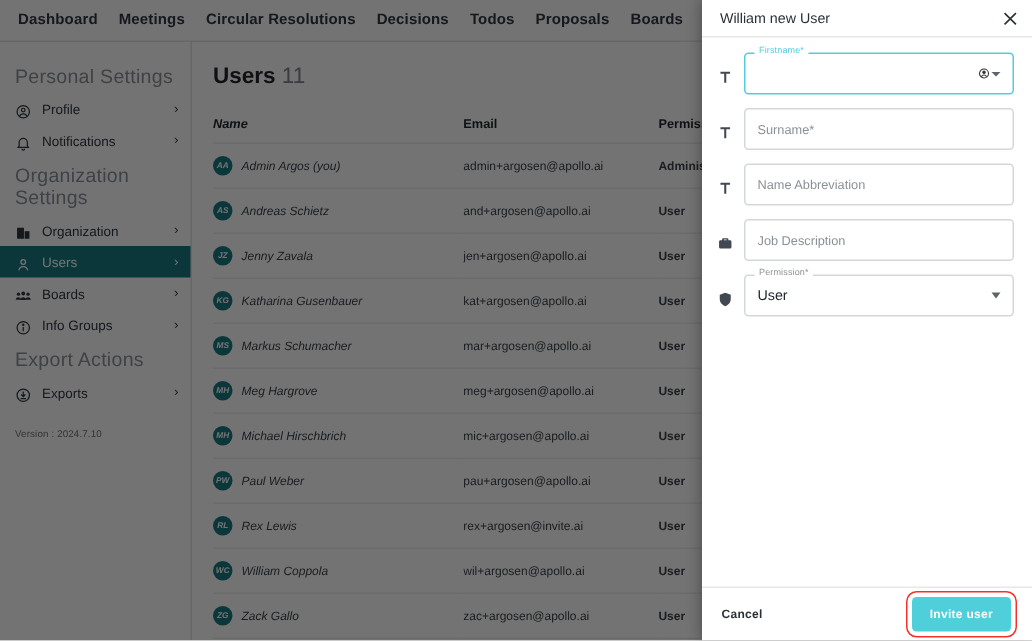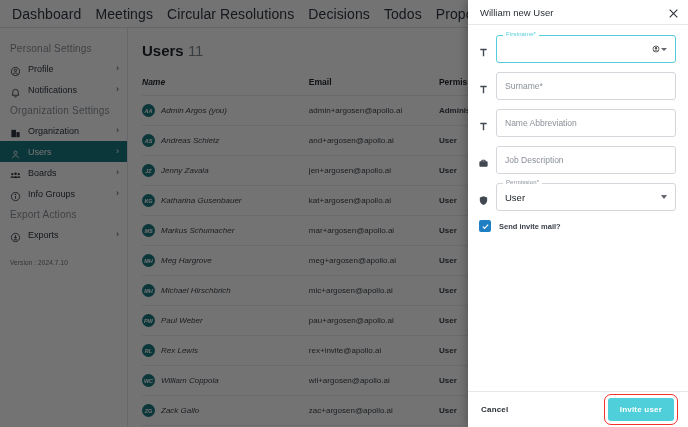--- a/index.html
+++ b/index.html
@@ -13,33 +13,33 @@
 
   
   #app { position: absolute; inset: 0; background: #ffffff; }
 
   .topnav {
     height: 28px; border-bottom: 1px solid #e3e5e8;
     display: flex; align-items: center; gap: 14px;
     padding-left: 12px; background: #ffffff;
   }
   .topnav .nav-item {
-    font-size: 14px; color: #2f3640; font-weight: 400;
+    font-size: 10px; color: #2f3640; font-weight: 700;
     white-space: nowrap; letter-spacing: .1px;
   }
 
   .body-row { display: flex; height: 399px; }
 
   
   .sidebar {
     width: 128px; border-right: 1px solid #e3e5e8;
     padding-top: 10px; background: #ffffff; flex: 0 0 128px;
   }
   .side-group-label {
-    font-size: 10px; color: #8b9199; padding: 5px 0 4px 10px; letter-spacing: .2px;
+    font-size: 13px; color: #8b9199; padding: 5px 0 4px 10px; letter-spacing: .2px;
   }
   .side-item {
     display: flex; align-items: center; height: 21px;
     padding: 0 8px 0 10px; gap: 7px; color: #2f3640;
   }
   .side-item .s-ico { width: 11px; height: 11px; flex: 0 0 11px; color: #2f3640; display:block; }
   .side-item .s-label { font-size: 9px; flex: 1; white-space: nowrap; }
   .side-item .s-chev { font-size: 9px; color: #3a4049; line-height: 1; }
   .side-item.active { background: #1a7a82; color: #ffffff; }
   .side-item.active .s-ico, .side-item.active .s-chev { color: #ffffff; }
@@ -369,21 +369,21 @@
                 <td class="col-job job-cell">CEO North America</td>
                 <td class="col-abbr email-cell">pau</td>
               </tr>
               <tr>
                 <td class="col-name">
                   <span class="cell-name">
                     <span class="avatar">RL</span>
                     <span>Rex Lewis</span>
                   </span>
                 </td>
-                <td class="col-email email-cell">rex+invite@apollo.ai</td>
+                <td class="col-email email-cell">rex+argosen@invite.ai</td>
                 <td class="col-perm perm-cell">User</td>
                 <td class="col-job job-cell">-</td>
                 <td class="col-abbr email-cell">rex</td>
               </tr>
               <tr>
                 <td class="col-name">
                   <span class="cell-name">
                     <span class="avatar">WC</span>
                     <span>William Coppola</span>
                   </span>
@@ -486,28 +486,20 @@
               <path d="M12 2.5l8 3v6.2c0 5-3.4 9-8 10.3-4.6-1.3-8-5.3-8-10.3V5.5z"></path>
             </svg>
         </span>
         <div class="f-box">
           <span class="f-legend grey">Permission*</span>
           <span class="f-val">User</span>
           <span class="select-caret"></span>
         </div>
       </div>
 
-      <div class="check-row">
-        <span class="checkbox">
-          <svg viewBox="0 0 24 24" fill="none" stroke="currentColor" stroke-width="3.2">
-            <path d="M5 12.5l4.5 4.5L19 7"></path>
-          </svg>
-        </span>
-        <span class="check-label">Send invite mail?</span>
-      </div>
     </div>
 
     <div class="m-foot">
       <button class="btn-cancel">Cancel</button>
       <span class="invite-wrap">
         <button class="btn-invite">Invite user</button>
         <span class="highlight-ring"></span>
       </span>
     </div>
   </div>

